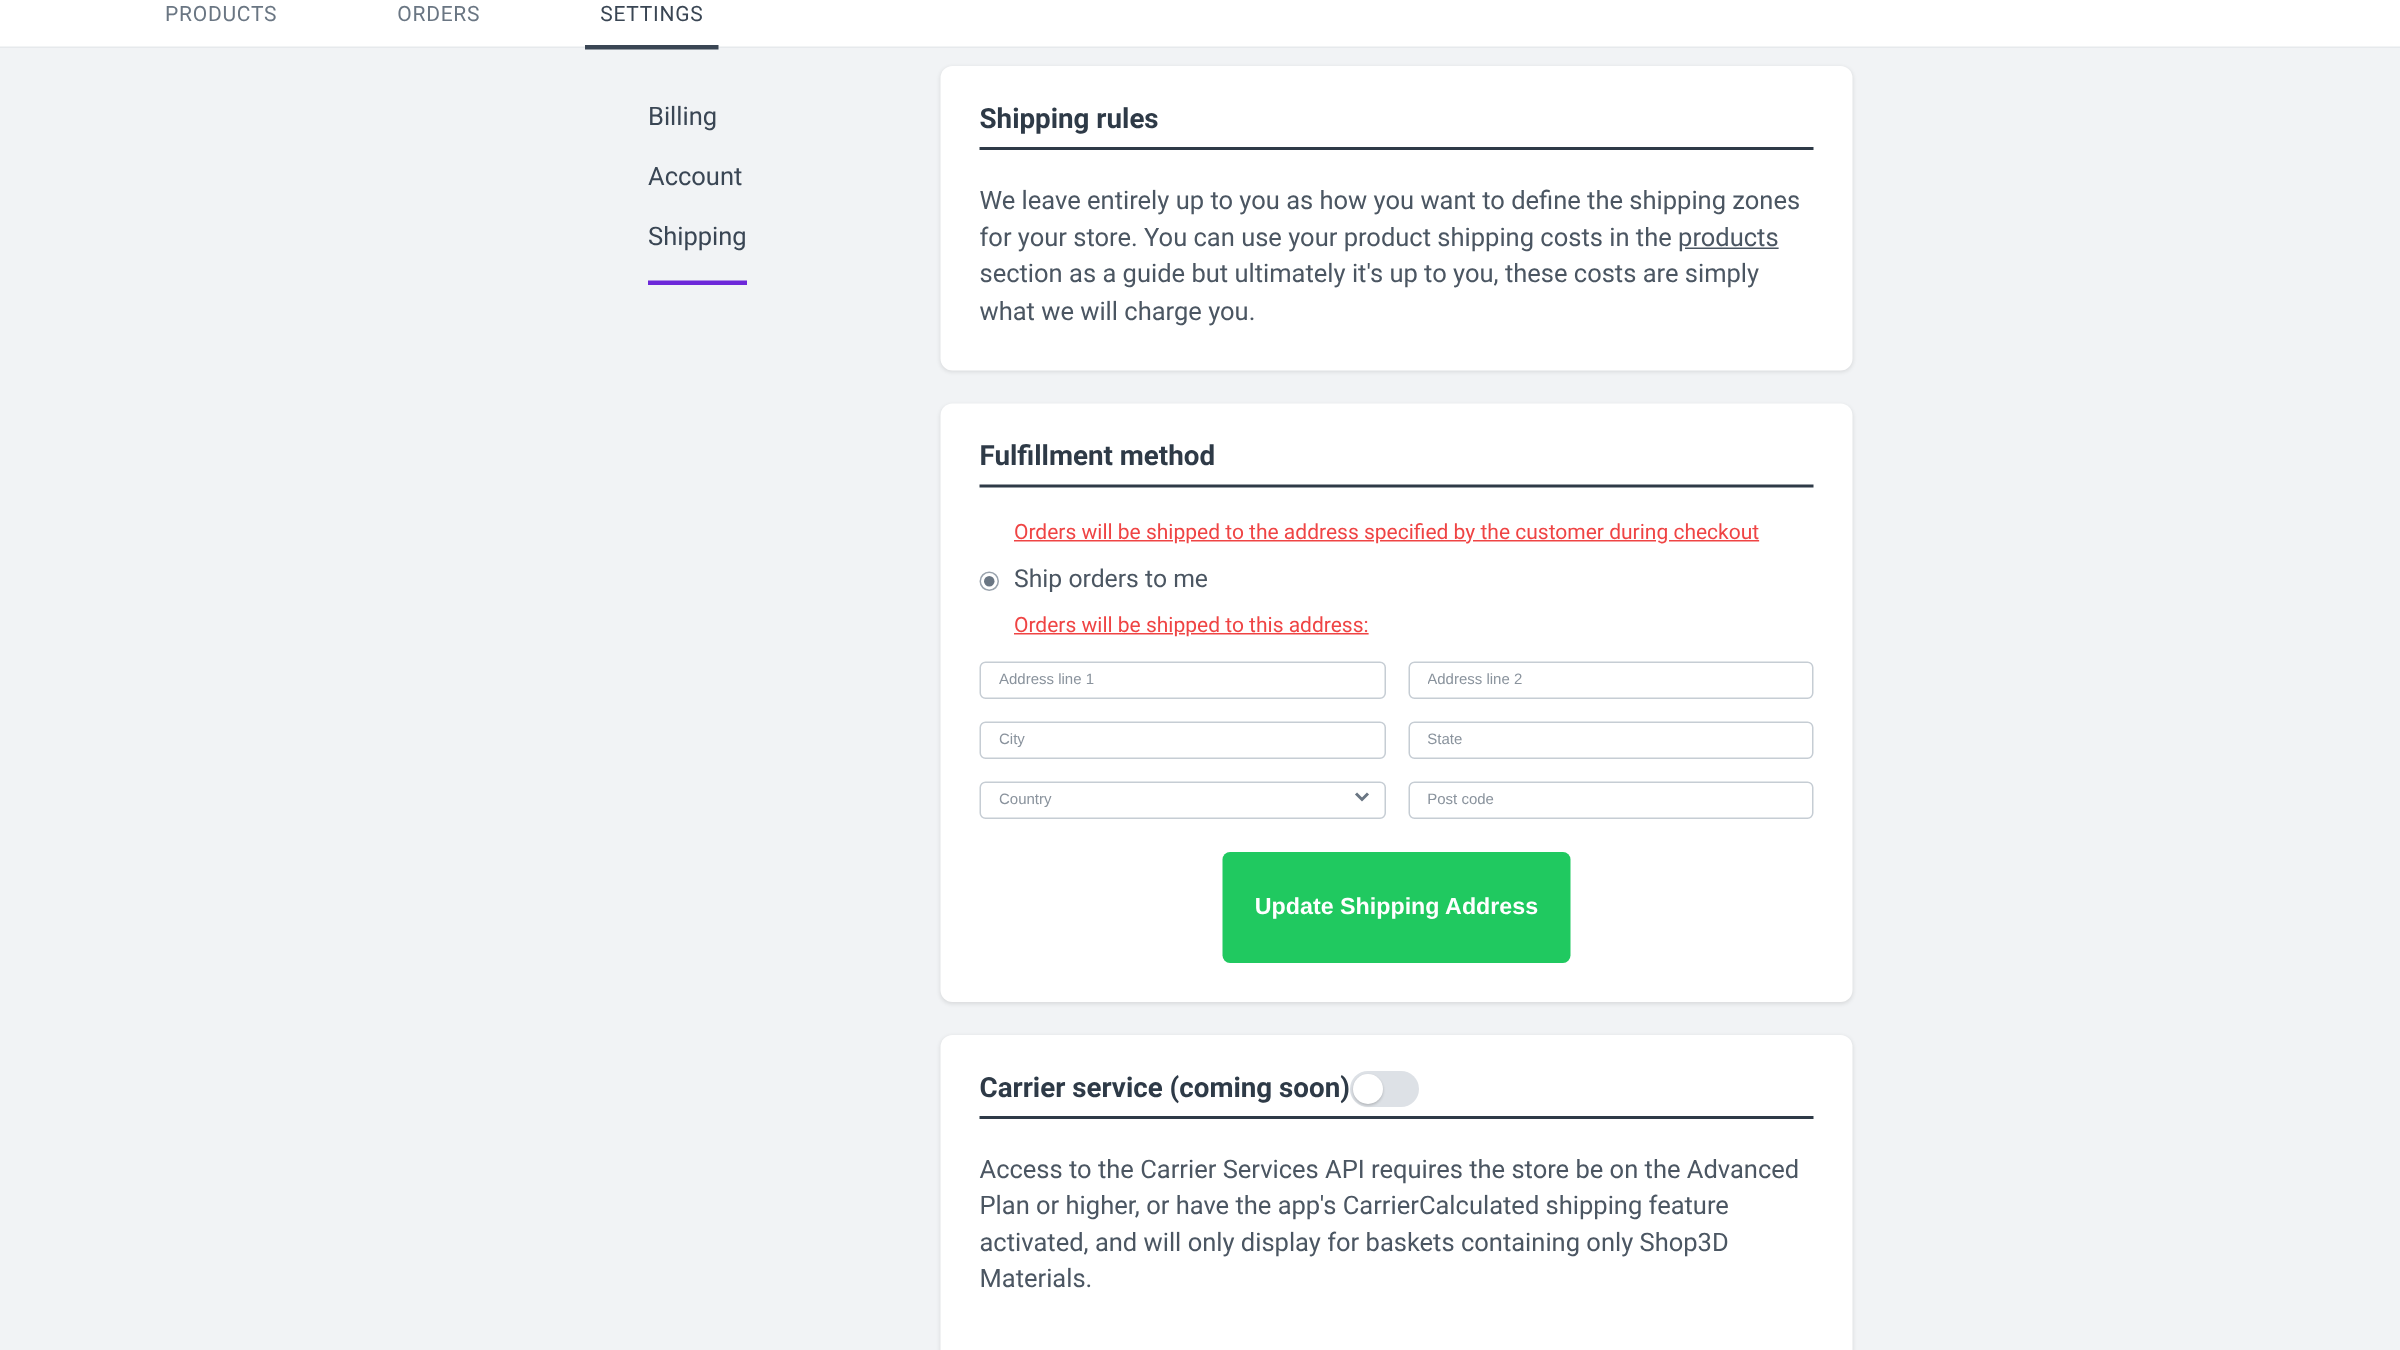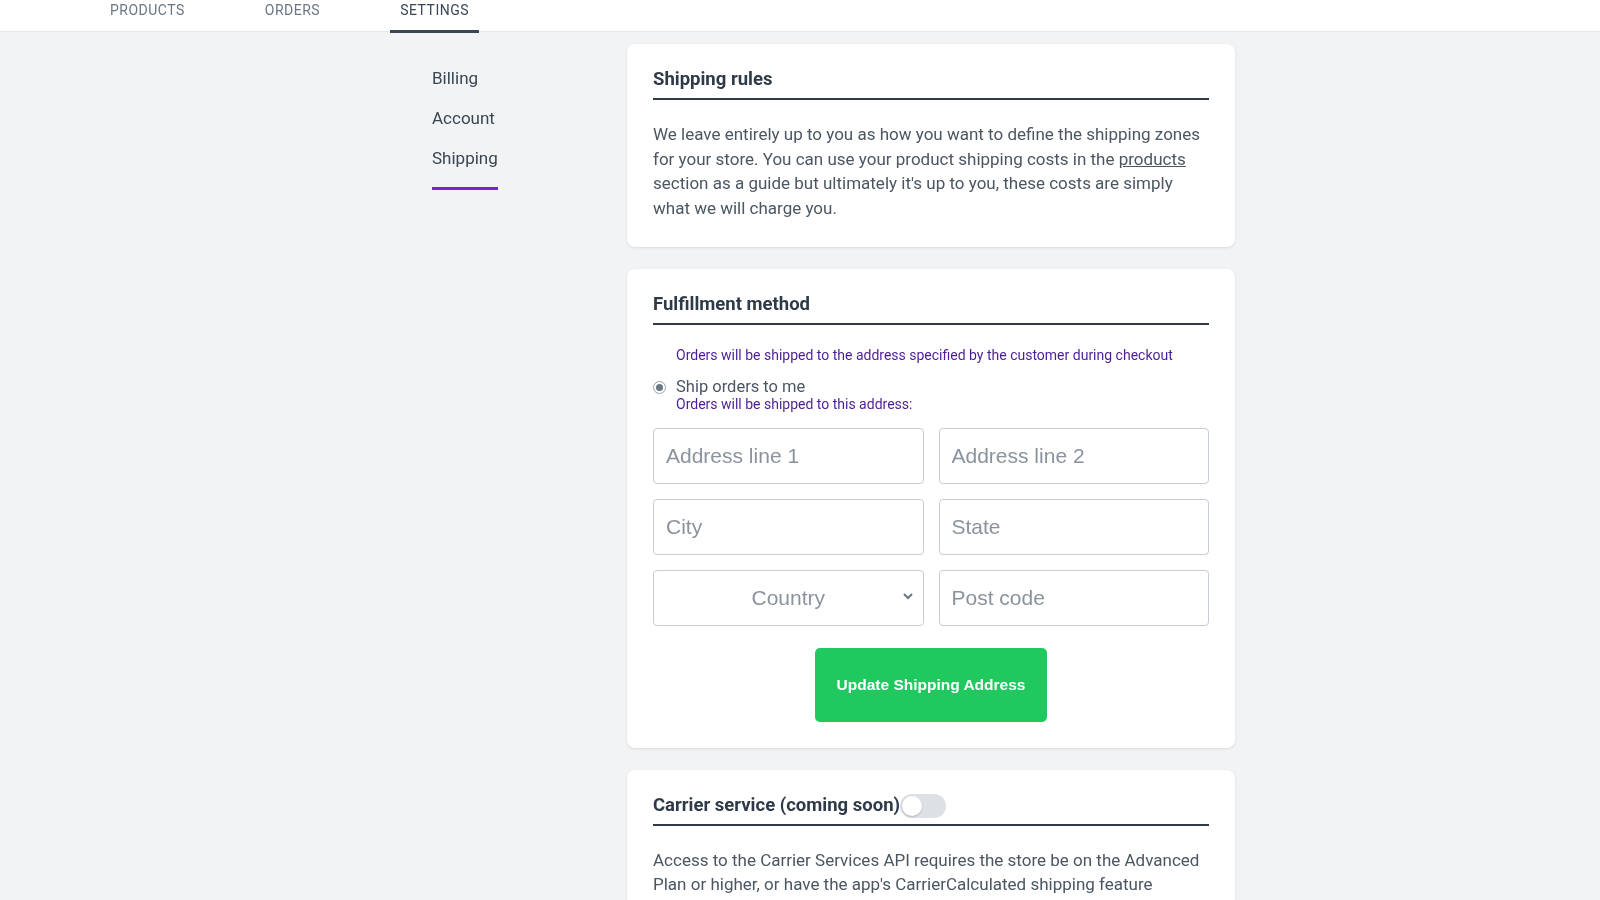--- a/index.html
+++ b/index.html
@@ -116,43 +116,42 @@
     }
     .radio-outer.selected::after {
       content: "";
       width: 7px;
       height: 7px;
       background: #6a7683;
       border-radius: 50%;
       display: block;
     }
     .radio-label { font-size: 16.5px; color: #4b5662; }
-    .radio-sub { font-size: 14px; color: #4c1d95; margin-left: 23px; margin-top: 0; }
+    .radio-sub { font-size: 14px; color: #ef4444; margin-left: 23px; margin-top: 13px; text-decoration: underline; }
     .form-grid {
       display: grid;
       grid-template-columns: 1fr 1fr;
       gap: 15px;
       margin-top: 16px;
     }
     .form-input, .form-select {
       width: 100%;
-      height: 56px;
+      height: 25px;
       border: 1px solid #c6cdd4;
       border-radius: 4px;
       padding: 0 12px;
-      font-size: 21px;
+      font-size: 10px;
       color: #4b5662;
       background: #ffffff;
     }
     .form-input::placeholder { color: #8a939d; }
     .form-select {
       appearance: none;
       position: relative;
       color: #8a939d;
-      text-align: center;
     }
     .select-wrap { position: relative; }
     .select-caret {
       position: absolute;
       right: 8px;
       top: 50%;
       transform: translateY(-50%);
       pointer-events: none;
       color: #6a7683;
     }

